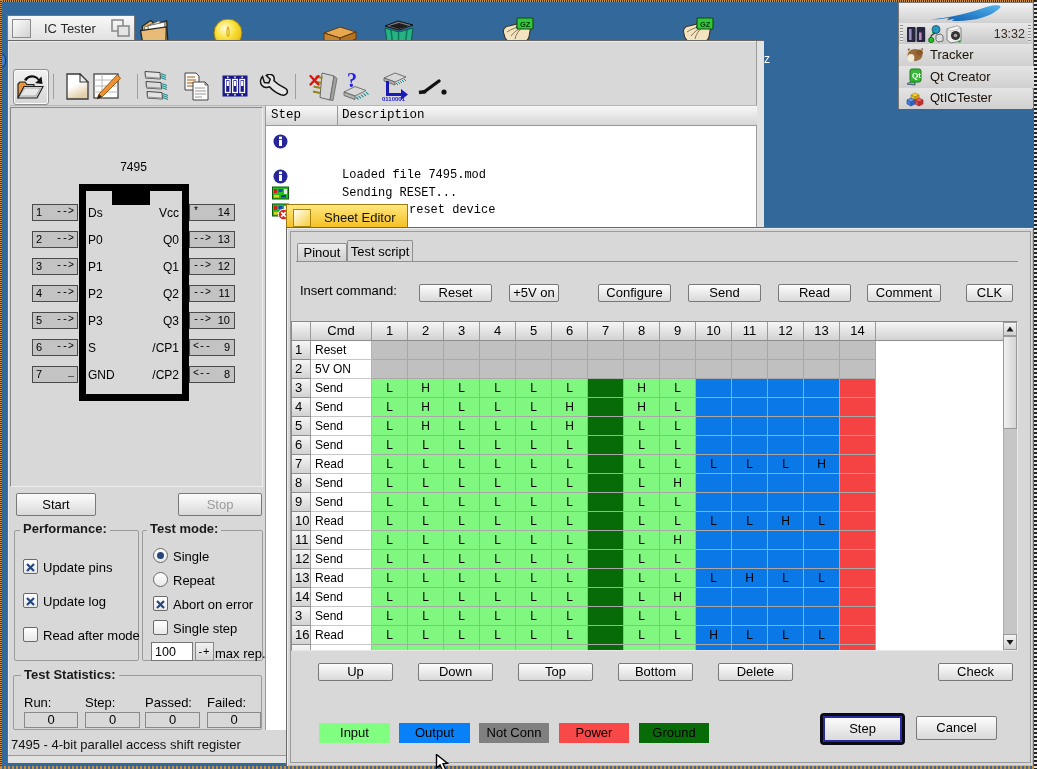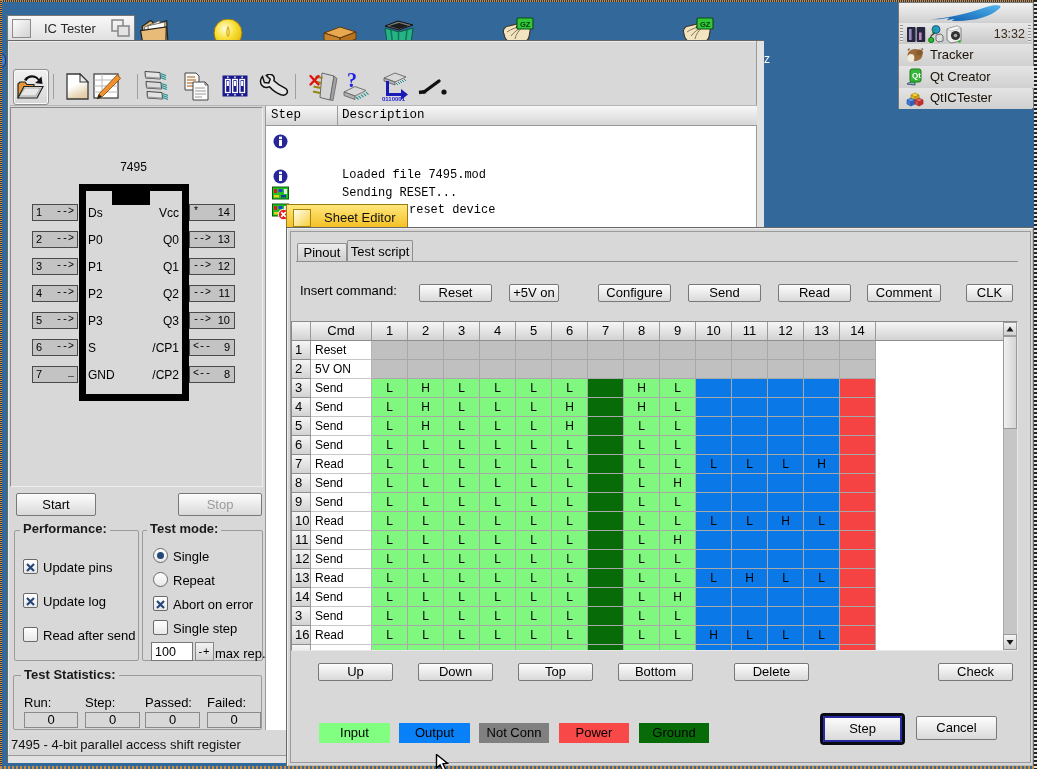--- a/index.html
+++ b/index.html
@@ -333,21 +333,21 @@
     <div id="perf">
       <div class="cb" style="left:15px;top:518px;"><svg width="13" height="13" viewBox="0 0 13 13">
             <path d="M3 3 L10 10 M10 3 L3 10" stroke="#25477a" stroke-width="2.2"></path>
           </svg></div>
       <span class="lbl" style="left:35px;top:519px;">Update pins</span>
       <div class="cb" style="left:15px;top:552px;"><svg width="13" height="13" viewBox="0 0 13 13">
             <path d="M3 3 L10 10 M10 3 L3 10" stroke="#25477a" stroke-width="2.2"></path>
           </svg></div>
       <span class="lbl" style="left:35px;top:553px;">Update log</span>
       <div class="cb" style="left:15px;top:586px;"></div>
-      <span class="lbl" style="left:35px;top:587px;">Read after send</span>
+      <span class="lbl" style="left:35px;top:587px;">Read after mode</span>
     </div>
 
     <div class="gbox" style="left:134px;top:489px;width:121px;height:131px;"></div>
     <div class="gtitle" style="left:139px;top:480px;">Test mode:</div>
     <div id="tmode">
       <div class="rb" style="left:145px;top:507px;">
           <div class="abs" style="left:3px;top:3px;width:7px;height:7px;border-radius:50%;background:#25477a;"></div>
         </div>
       <span class="lbl" style="left:165px;top:508px;">Single</span>
       <div class="rb" style="left:145px;top:531px;"></div>
@@ -743,21 +743,21 @@
           <svg width="12" height="14" viewBox="0 0 12 14" style="display:block">
             <path d="M6 10 L9.5 5 L2.5 5 Z" fill="#1a1a1a"></path>
           </svg>
         </div>
       </div>
 
     <div class="btn" style="left:31px;top:435px;width:75px;height:18px;font-size:13px;line-height:16px;">Up</div>
     <div class="btn" style="left:131px;top:435px;width:75px;height:18px;font-size:13px;line-height:16px;">Down</div>
     <div class="btn" style="left:231px;top:435px;width:75px;height:18px;font-size:13px;line-height:16px;">Top</div>
     <div class="btn" style="left:331px;top:435px;width:75px;height:18px;font-size:13px;line-height:16px;">Bottom</div>
-    <div class="btn" style="left:431px;top:435px;width:75px;height:18px;font-size:13px;line-height:16px;margin-left:16px;">Delete</div>
+    <div class="btn" style="left:431px;top:435px;width:75px;height:18px;font-size:13px;line-height:16px;">Delete</div>
     <div class="btn" style="left:651px;top:435px;width:75px;height:18px;font-size:13px;line-height:16px;">Check</div>
 
     <div class="abs" style="left:32px;top:495px;width:71px;height:20px;background:#80ff80;text-align:center;font-size:13px;line-height:20px;">Input</div>
     <div class="abs" style="left:112px;top:495px;width:71px;height:20px;background:#0880f8;text-align:center;font-size:13px;line-height:20px;">Output</div>
     <div class="abs" style="left:192px;top:495px;width:70px;height:20px;background:#808080;text-align:center;font-size:13px;line-height:20px;">Not Conn</div>
     <div class="abs" style="left:272px;top:495px;width:70px;height:20px;background:#f84848;text-align:center;font-size:13px;line-height:20px;">Power</div>
     <div class="abs" style="left:352px;top:495px;width:70px;height:20px;background:#076c07;text-align:center;font-size:13px;line-height:20px;">Ground</div>
 
     <div class="abs" style="left:533px;top:485px;width:85px;height:32px;border:3px solid #0a0a14;border-radius:4px;box-sizing:border-box;">
       <div class="abs" style="left:0;top:0;width:79px;height:26px;border:2px solid #2a2aa0;border-radius:1px;box-sizing:border-box;background:linear-gradient(#fbfbfb,#dadada);text-align:center;font-size:13px;line-height:22px;">Step</div>

